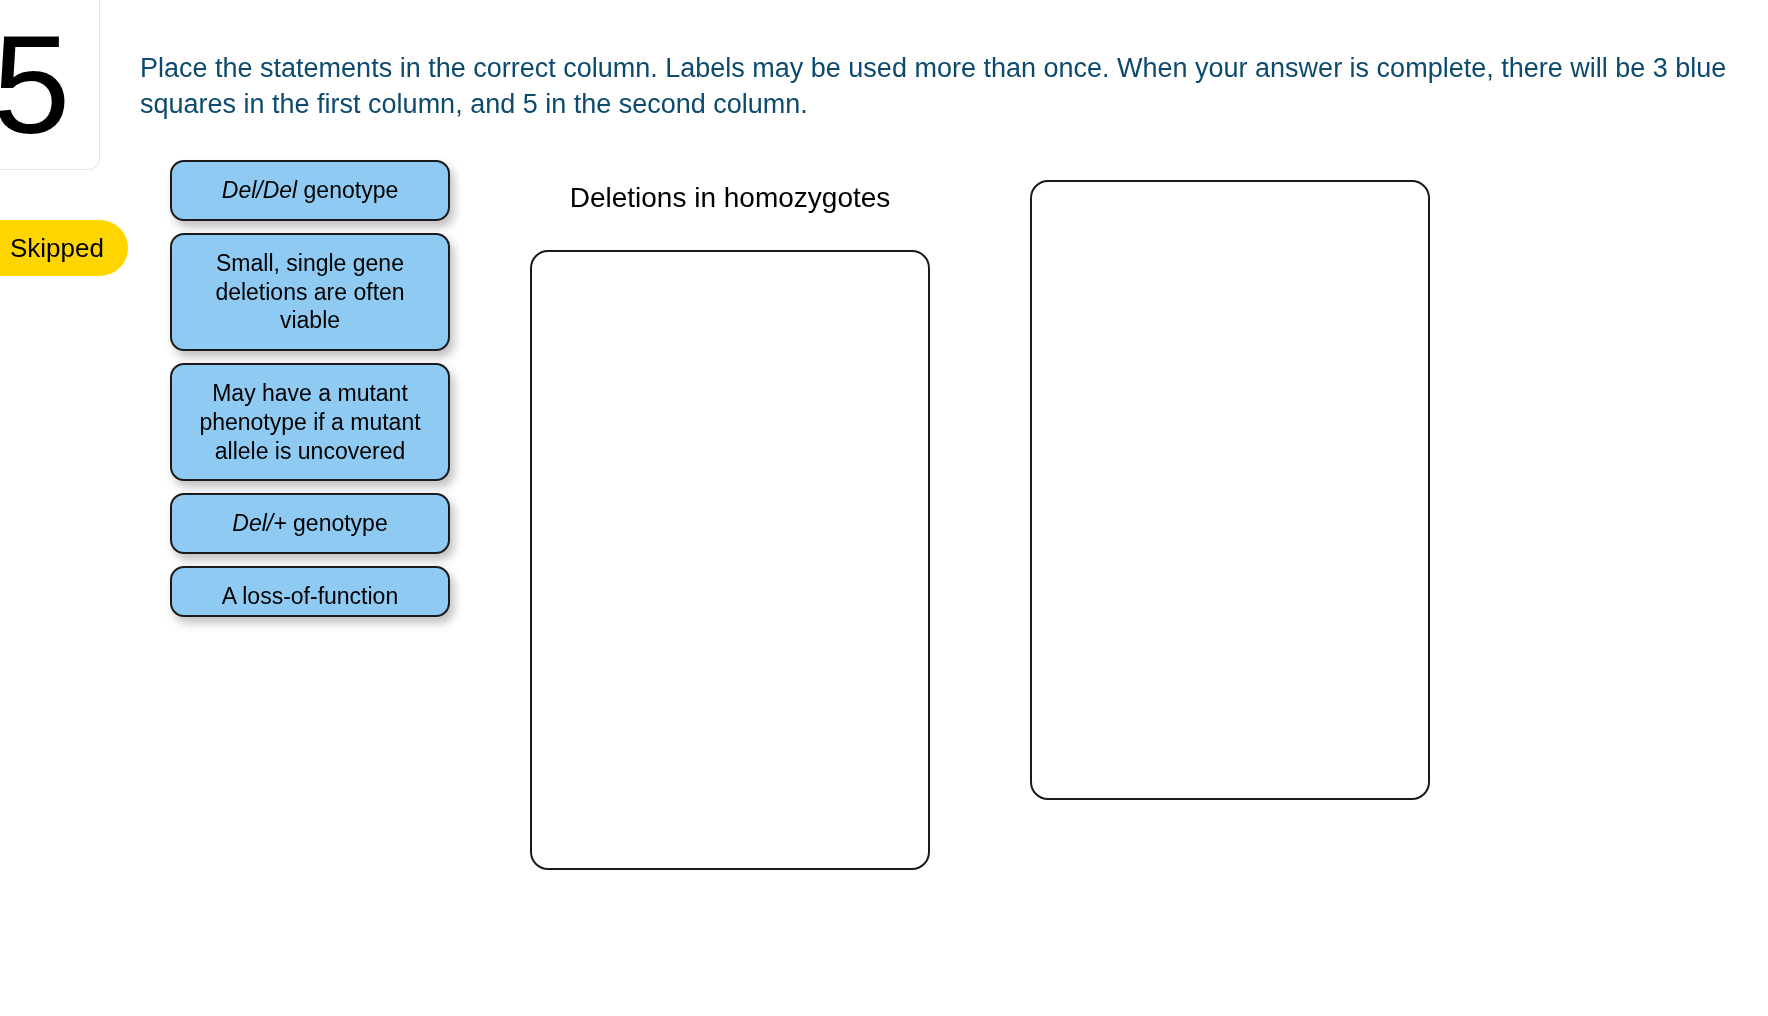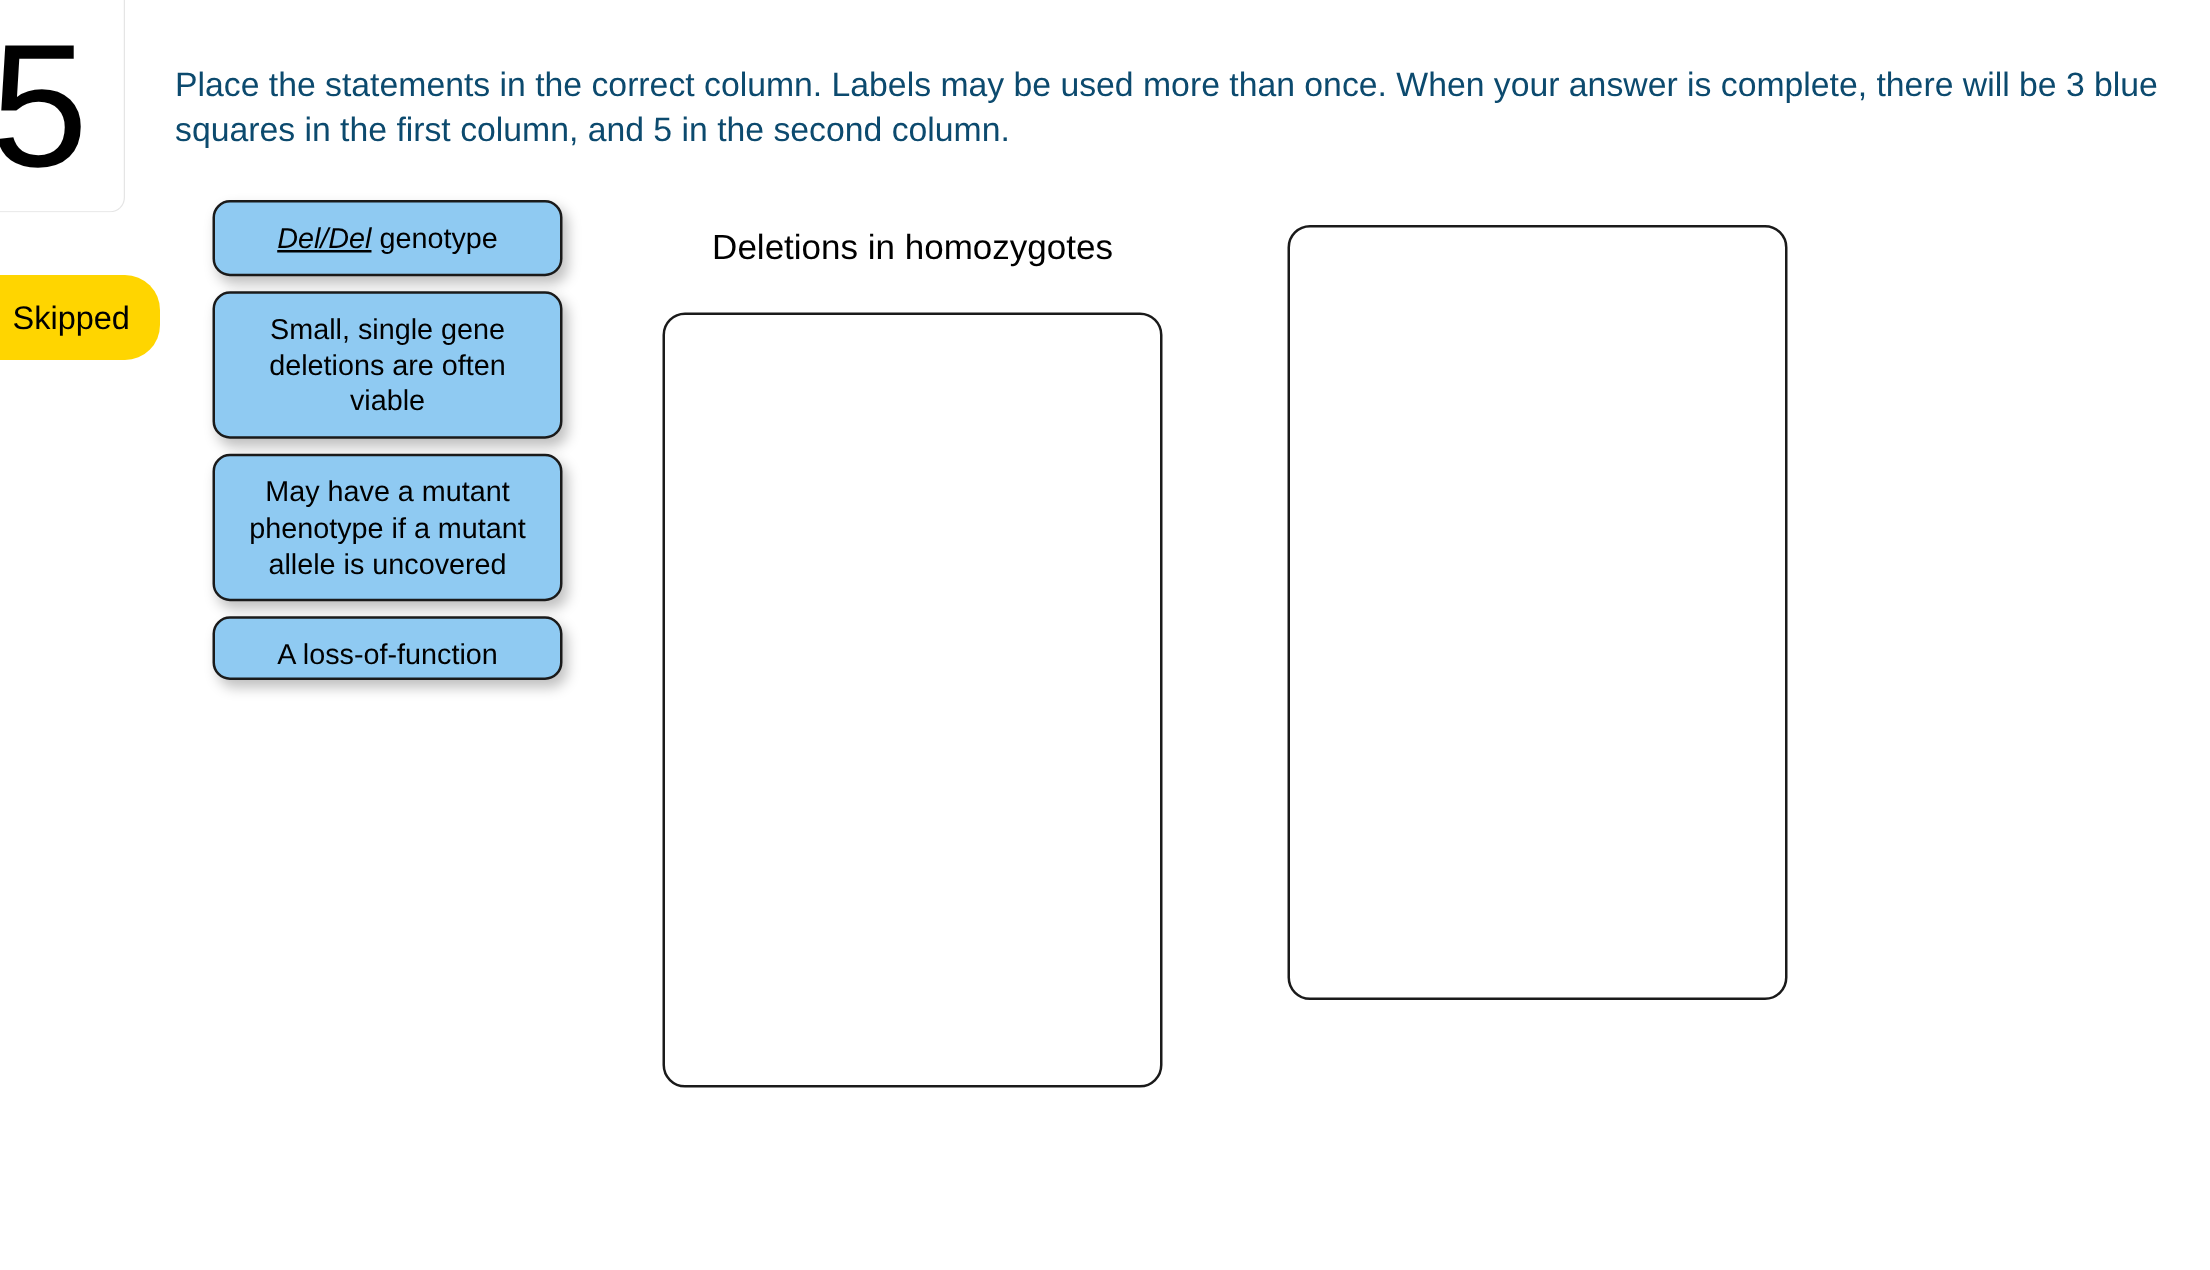--- a/index.html
+++ b/index.html
@@ -33,21 +33,21 @@
   .qnum {
     font-size: 140px;
     font-weight: 400;
     line-height: 1;
     transform: translateX(-18px);
   }
   .skipped-pill {
     position: absolute;
     left: 0;
     top: 220px;
-    height: 68px;
+    height: 56px;
     padding: 0 24px 0 10px;
     background: #ffd500;
     border-radius: 0 28px 28px 0;
     display: flex;
     align-items: center;
     font-size: 26px;
     color: #000;
   }
   .instructions {
     position: absolute;
@@ -77,21 +77,21 @@
     background: #8fcaf2;
     border: 2px solid #1a1a1a;
     border-radius: 14px;
     padding: 14px 12px;
     font-size: 23px;
     text-align: center;
     line-height: 1.25;
     box-shadow: 4px 6px 10px rgba(0,0,0,0.25);
     cursor: grab;
   }
-  .label-card .italic { font-style: italic; text-decoration: underline; }
+  .label-card .italic { font-style: italic; }
   .targets {
     flex: 1;
     display: flex;
     gap: 100px;
     padding-top: 20px;
   }
   .target-col {
     width: 400px;
     display: flex;
     flex-direction: column;
@@ -136,20 +136,23 @@
 
 
       <div class="label-card">
         <span>Small, single gene deletions are often viable</span>
       </div>
 
       <div class="label-card">
         <span>May have a mutant phenotype if a mutant allele is uncovered</span>
       </div>
 
+      <div class="label-card">
+        <span class="italic">Del/+</span><span> genotype</span>
+      </div>
 
 
       <div class="label-card" style="padding-bottom:4px;">
         <span>A loss-of-function</span>
       </div>
 
     </div>
 
     <div class="targets">
 

